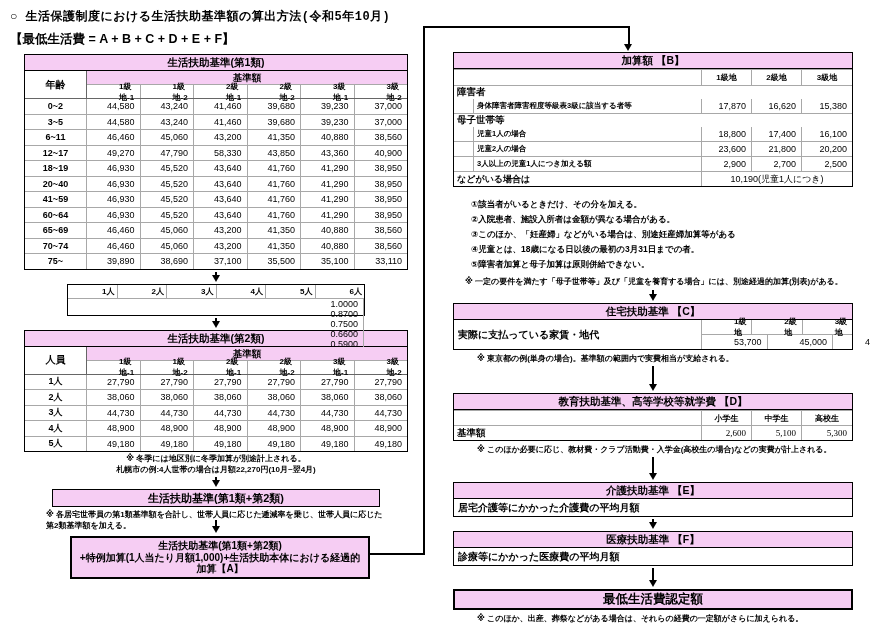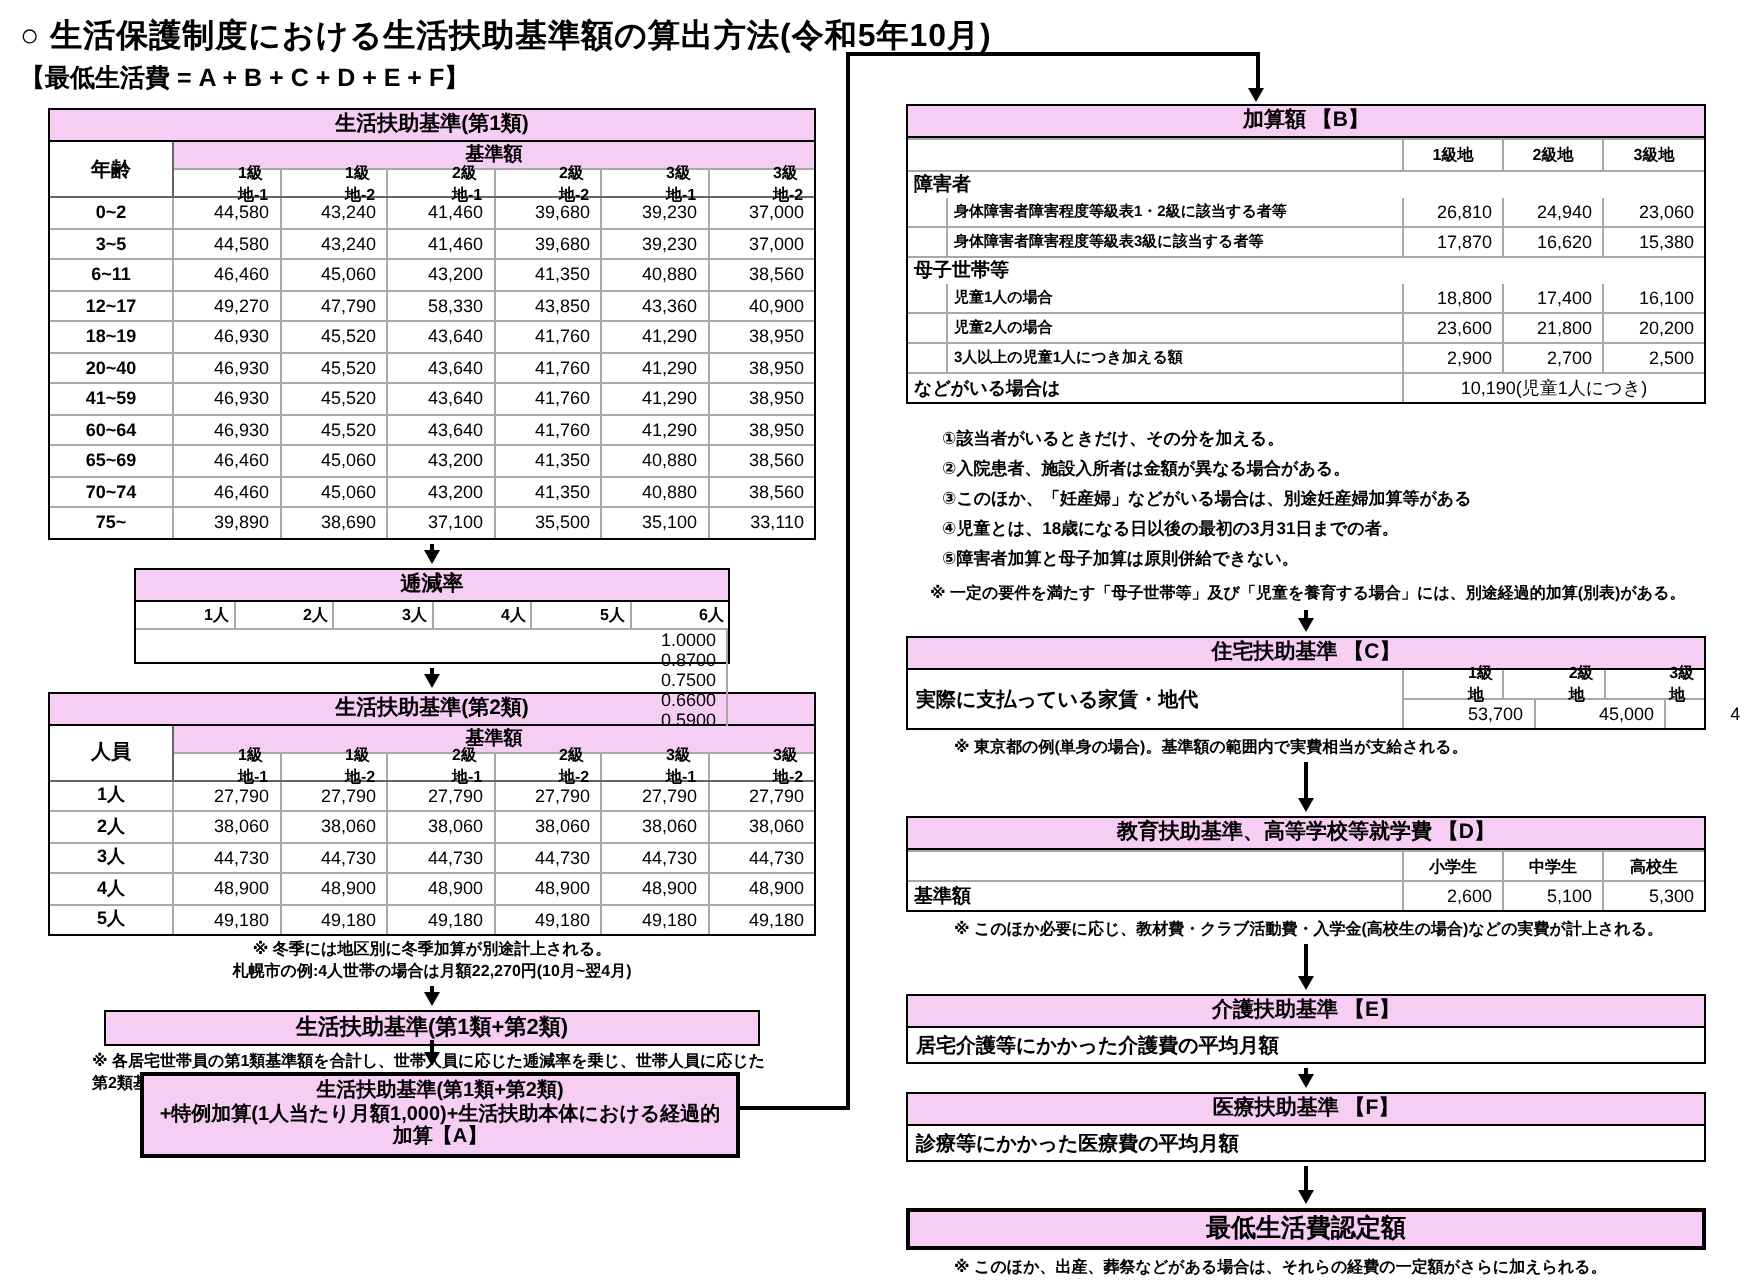--- a/index.html
+++ b/index.html
@@ -6,21 +6,21 @@
     --pink:#f6cdf3;
     --grid:#a8a8a8;
     --ink:#000;
   }
   html,body{margin:0;padding:0;background:#fff;}
   #canvas{
     position:relative;width:870px;height:642px;background:#fff;overflow:hidden;
     font-family:"Liberation Sans","DejaVu Sans",sans-serif;color:#000;
   }
   .abs{position:absolute;}
-  .title{left:10px;top:8px;font-size:16px;font-weight:bold;letter-spacing:0.5px;}
+  .title{left:10px;top:8px;font-size:12px;font-weight:bold;letter-spacing:0.5px;font-family:Liberation Mono, monospace;}
   .formula{left:10px;top:31px;font-size:12.5px;font-weight:bold;}
 
   
   .tb{border:1.5px solid var(--ink);background:#fff;box-sizing:border-box;}
   .banner{
     background:var(--pink);border-bottom:1.2px solid var(--ink);
     font-weight:bold;text-align:center;font-size:10.5px;line-height:15px;height:15px;
   }
   .tr{display:flex;align-items:stretch;border-top:1px solid var(--grid);}
   .tr:first-child{border-top:none;}
@@ -99,21 +99,21 @@
   .tC .crow{display:flex;border-top:none;}
   .tC .clabel{flex:1;box-sizing:border-box;border-right:1px solid var(--grid);
     display:flex;align-items:center;padding-left:4px;font-size:10px;font-weight:bold;}
   .tC .cright{width:150px;flex:none;display:flex;flex-direction:column;}
   .tC .colrow{height:14px;border-bottom:1px solid var(--grid);}
   .tC .vrow{border-bottom:none;}
   .tC .nv{flex:1;box-sizing:border-box;border-right:1px solid var(--grid);
     display:flex;align-items:center;justify-content:flex-end;padding-right:5px;}
   .tC .nv:last-child,.tC .ch:last-child{border-right:none;}
 
-  .tD .tr{height:14px;}
+  .tD .tr{height:14px;font-family:Liberation Serif, serif;}
   .tD .blabel{flex:1;padding-left:3px;font-size:9.5px;font-weight:bold;}
 
   .singlerow{height:17px;display:flex;align-items:center;padding-left:4px;
     font-size:10px;font-weight:bold;box-sizing:border-box;}
 
   .r-note{font-size:8px;font-weight:bold;line-height:11px;margin:3px 0 0 24px;}
 
   .final-banner{
     background:var(--pink);border:2px solid var(--ink);font-weight:bold;text-align:center;
     font-size:12.5px;line-height:17px;height:17px;box-sizing:content-box;
@@ -249,21 +249,20 @@
         </div>
         </div>
     </div>
 
     <div class="arrow">
         <div class="ashaft" style="height:3px"></div>
         <div class="ahead"></div>
       </div>
 
     <div class="tb teigen">
-      <div class="banner">逓減率</div>
       <div class="colrow">
 
       <div class="ch">1人</div>
           <div class="ch">2人</div>
           <div class="ch">3人</div>
           <div class="ch">4人</div>
           <div class="ch">5人</div>
           <div class="ch">6人</div>
         </div>
       <div class="colrow vrow">
@@ -381,27 +380,20 @@
       <div class="banner">加算額 【B】</div>
       <div class="tr" style="height:15px">
         <div class="blabel"></div>
         <div class="ch w50">1級地</div>
         <div class="ch w50">2級地</div>
         <div class="ch w50">3級地</div>
       </div>
       <div class="secrow">障害者</div>
       <div>
 
-      <div class="tr">
-          <div class="gutter"></div>
-          <div class="sublabel">身体障害者障害程度等級表1・2級に該当する者等</div>
-          <div class="nv w50">26,810</div>
-          <div class="nv w50">24,940</div>
-          <div class="nv w50">23,060</div>
-        </div>
           <div class="tr">
           <div class="gutter"></div>
           <div class="sublabel">身体障害者障害程度等級表3級に該当する者等</div>
           <div class="nv w50">17,870</div>
           <div class="nv w50">16,620</div>
           <div class="nv w50">15,380</div>
         </div>
         </div>
       <div class="secrow">母子世帯等</div>
       <div>

